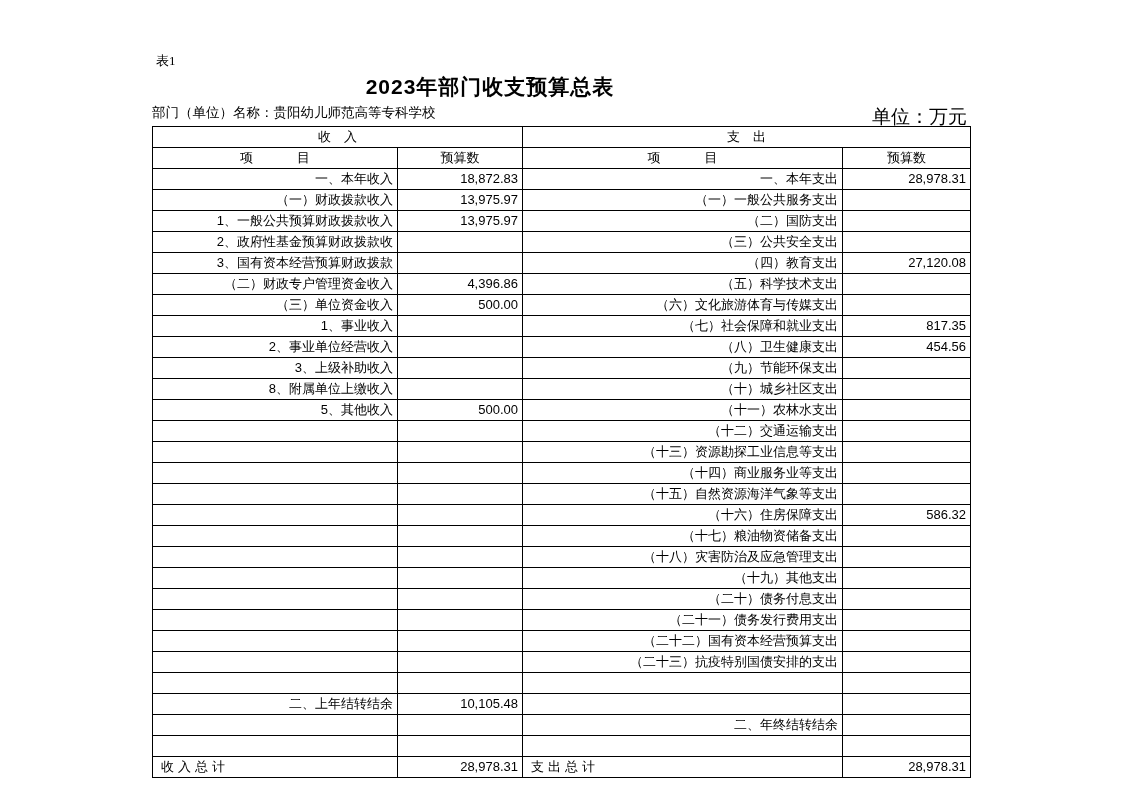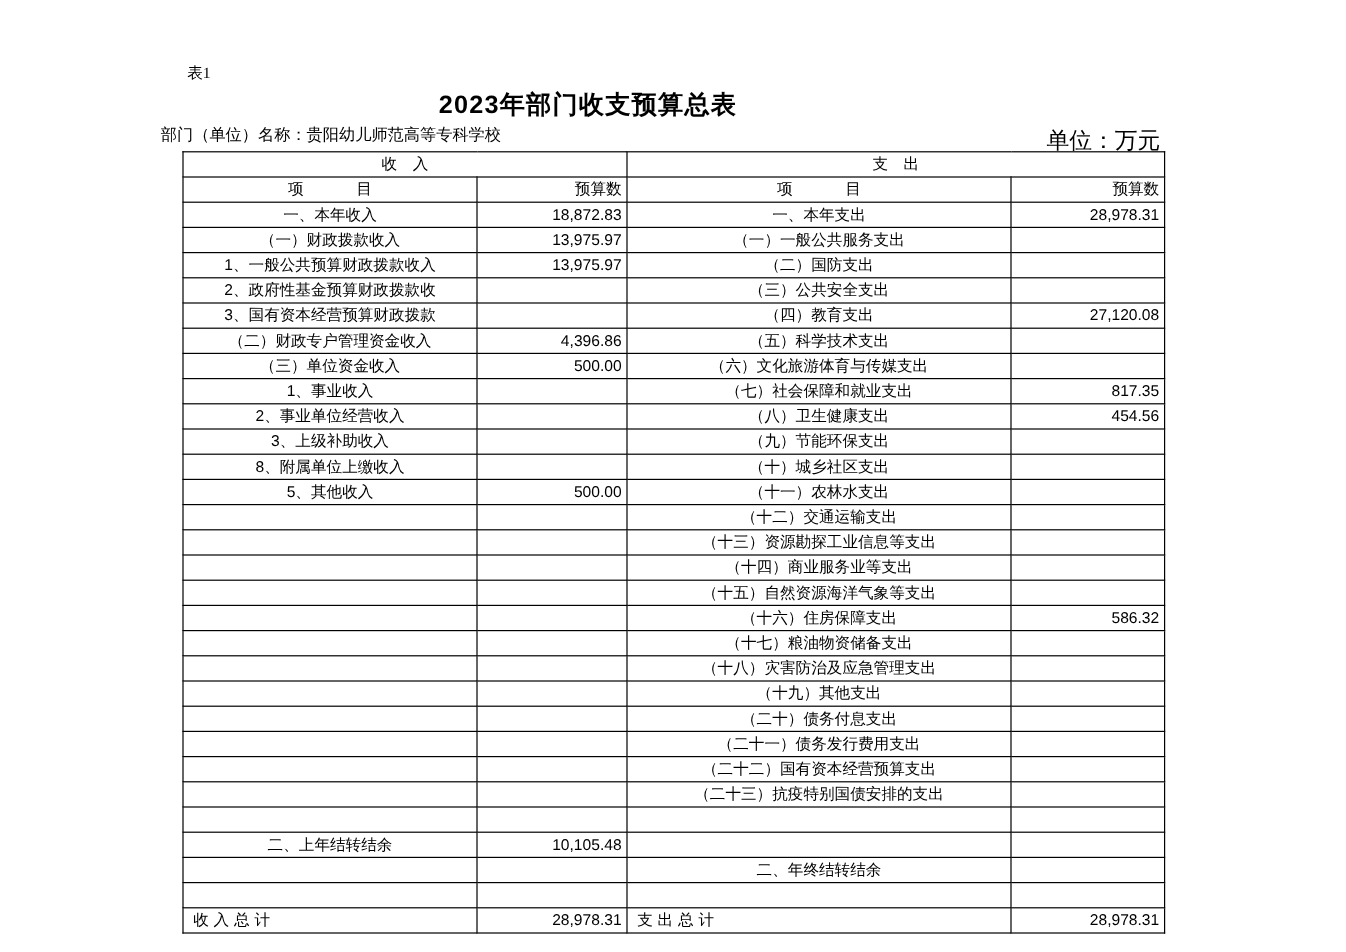--- a/index.html
+++ b/index.html
@@ -34,21 +34,21 @@
     top: 73px;
     width: 980px;
     text-align: center;
     font-size: 21px;
     font-weight: bold;
     font-family: "Liberation Sans", sans-serif;
     letter-spacing: 1px;
   }
   .dept-line {
     position: absolute;
-    left: 134px;
+    left: 152px;
     top: 104px;
     font-size: 13.5px;
     font-family: "Liberation Sans", sans-serif;
   }
   .unit-line {
     position: absolute;
     right: 155px;
     top: 104px;
     font-size: 19px;
     font-family: "Liberation Sans", sans-serif;
@@ -76,25 +76,25 @@
     text-align: center;
     font-size: 14px;
     margin-left: 32px;
   }
   td.col-head {
     text-align: center;
     letter-spacing: 6px;
     text-indent: 6px;
   }
   td.col-head-num {
+    text-align: center;
+    letter-spacing: 0;
+  }
+  td.item {
     text-align: right;
-    letter-spacing: 0;
-  }
-  td.item {
-    text-align: center;
   }
   td.num {
     text-align: right;
     font-family: "Liberation Serif", serif;
     font-size: 13.5px;
     padding-right: 6px;
     margin-top: 12px;
   }
   td.total-label {
     text-align: left;

